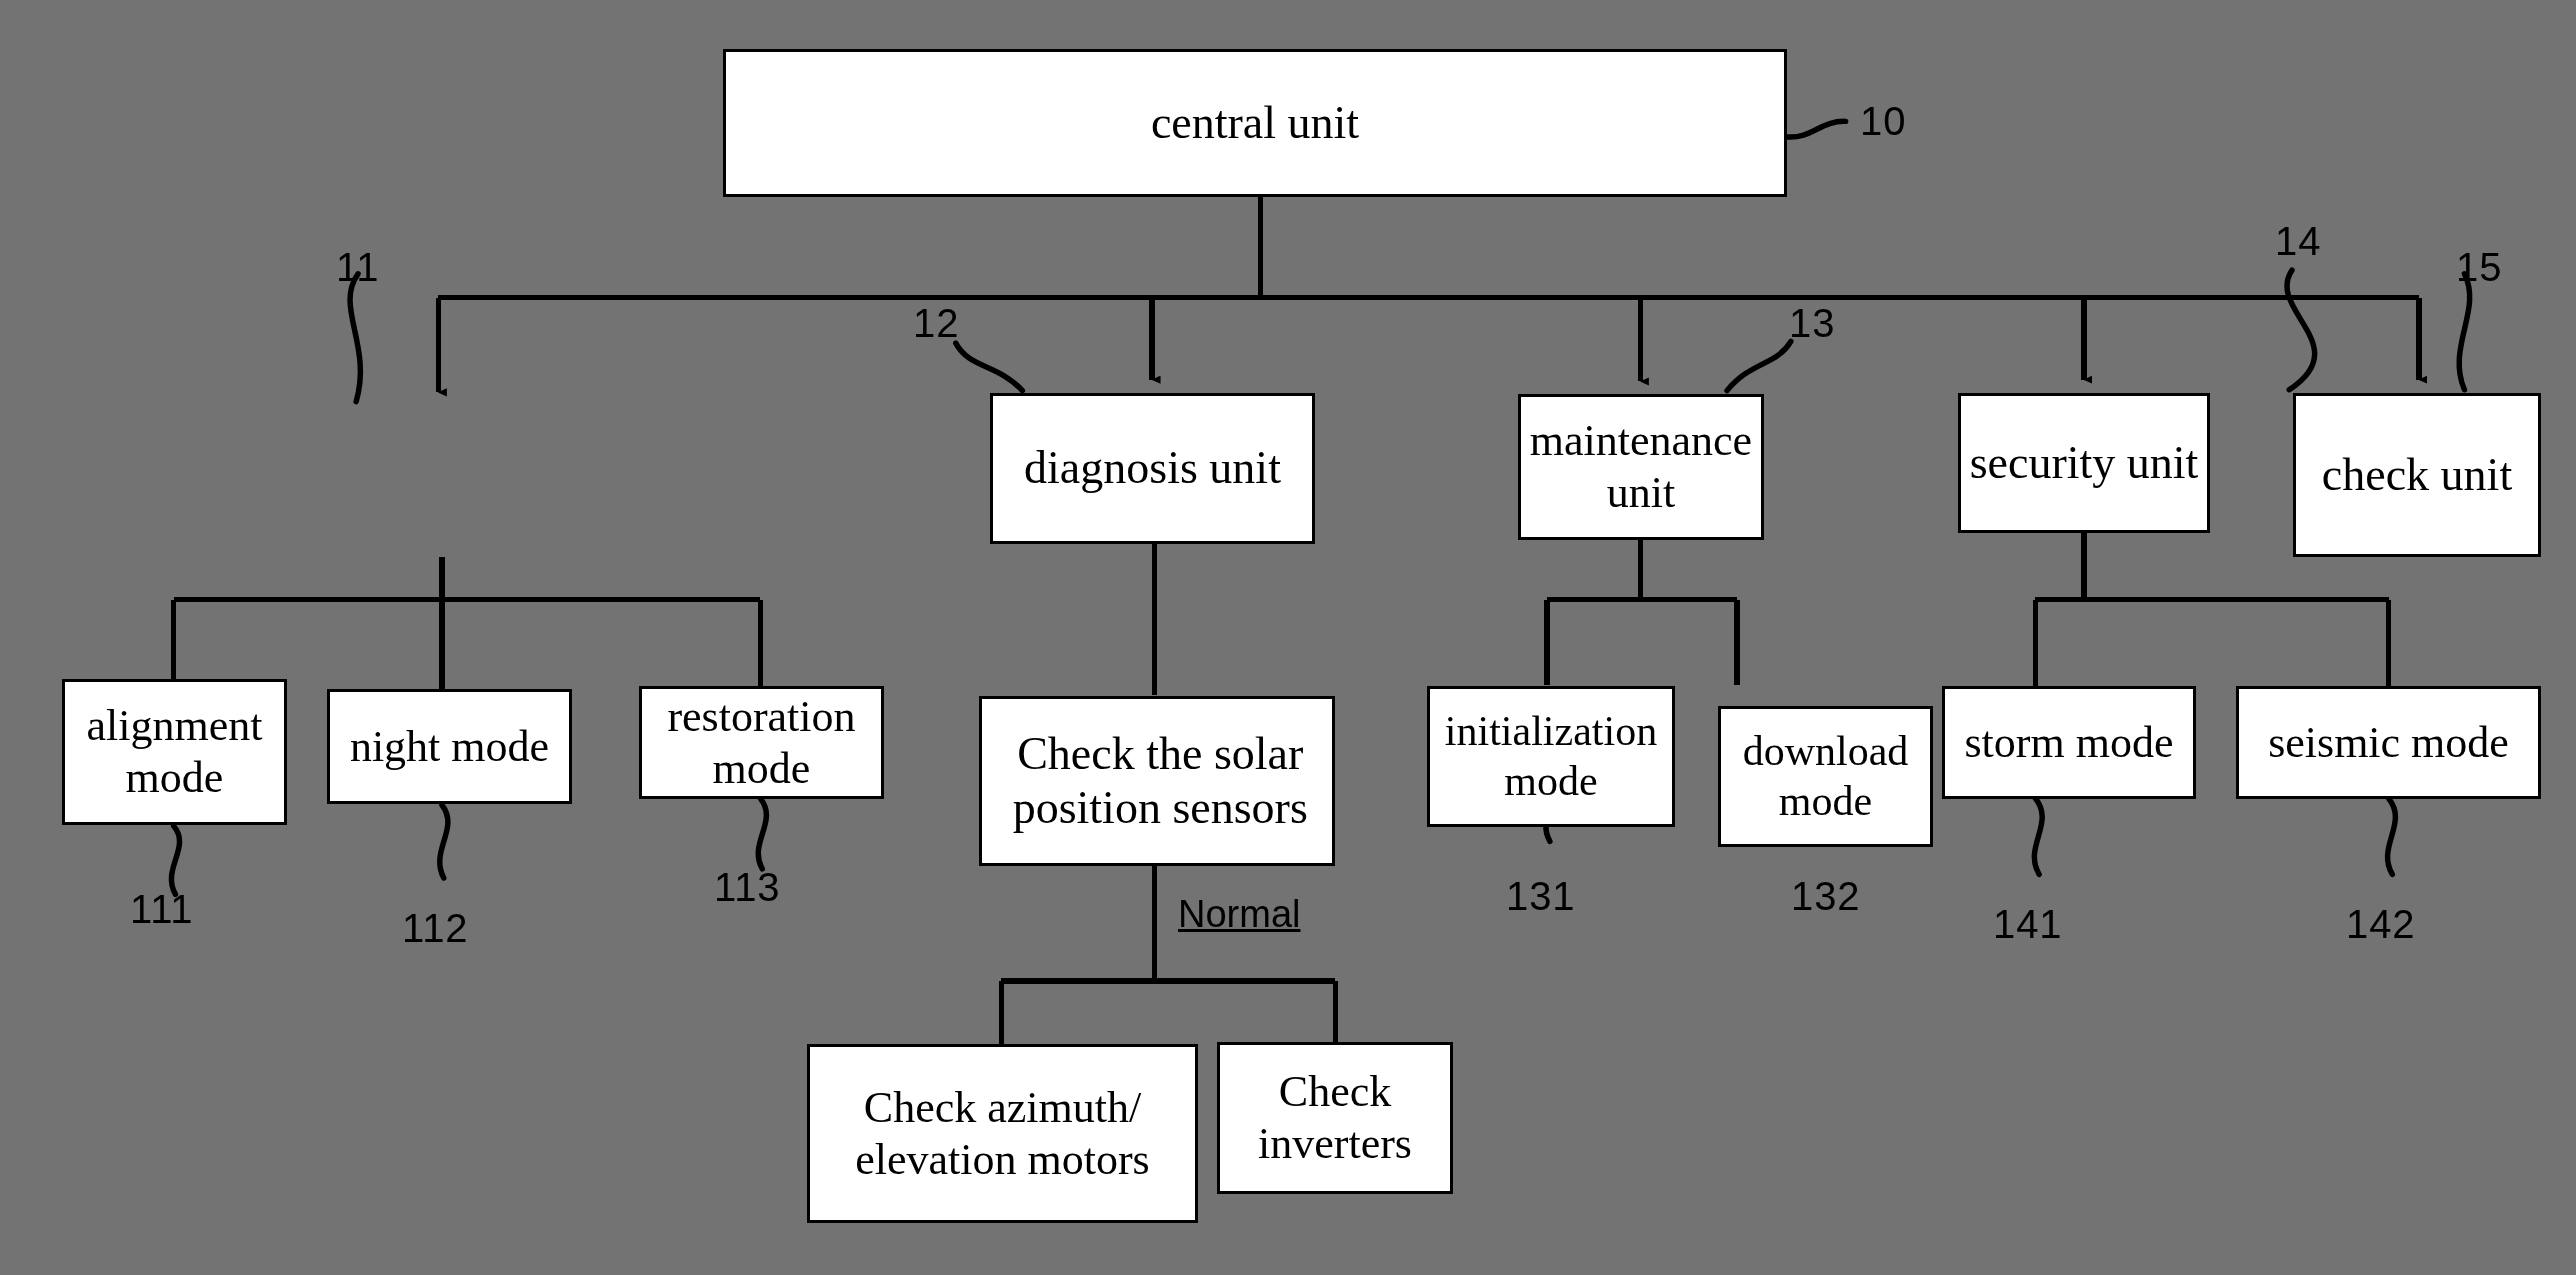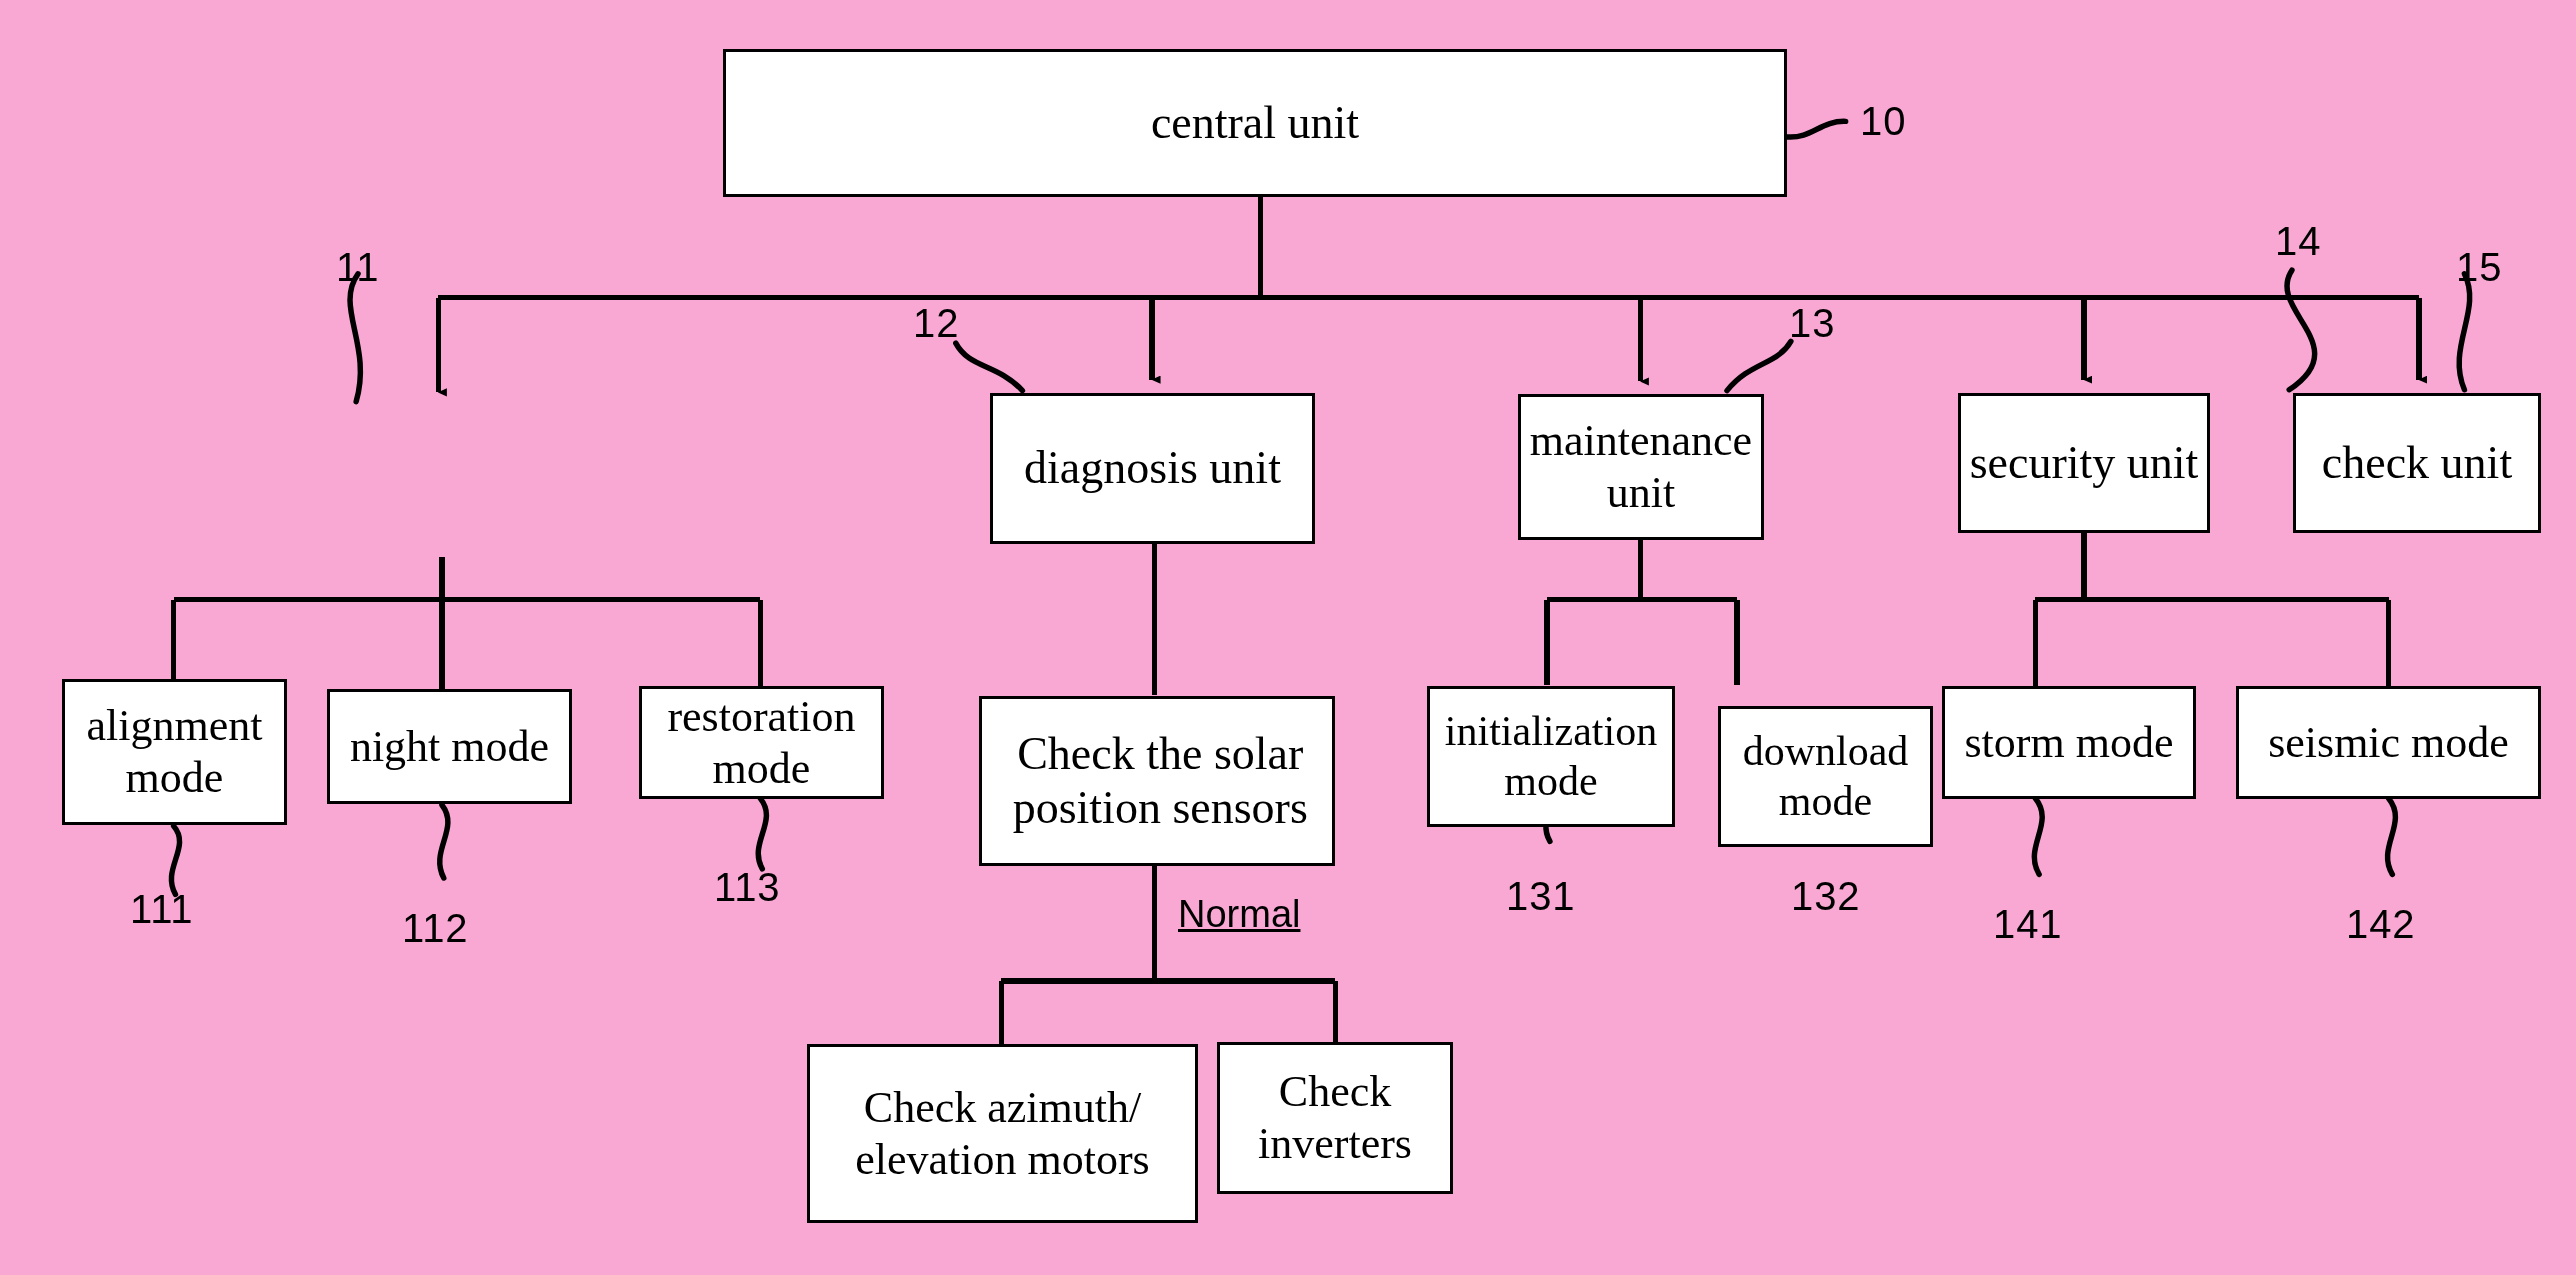--- a/index.html
+++ b/index.html
@@ -8,21 +8,21 @@
     padding: 0;
     background: #ffffff;
   }
   body {
     font-family: "Liberation Serif", "DejaVu Serif", serif;
   }
   #canvas {
     position: relative;
     width: 2576px;
     height: 1275px;
-    background: #f9a8d4;
+    background: #737373;
     overflow: hidden;
   }
   #svg-layer {
     position: absolute;
     left: 0;
     top: 0;
     width: 2576px;
     height: 1275px;
   }
   .node {
@@ -147,21 +147,21 @@
 
   <div class="node" style="left:1518px; top:394px; width:246px; height:146px; font-size:44px;">
     <span class="node-label">maintenance
 unit</span>
   </div>
 
   <div class="node" style="left:1958px; top:393px; width:252px; height:140px; font-size:46px;">
     <span class="node-label">security unit</span>
   </div>
 
-  <div class="node" style="left:2293px; top:393px; width:248px; height:140px; font-size:46px;">
+  <div class="node" style="left:2293px; top:393px; width:248px; height:164px; font-size:46px;">
     <span class="node-label">check  unit</span>
   </div>
 
   <div class="node" style="left:62px; top:679px; width:225px; height:146px; font-size:44px;">
     <span class="node-label">alignment
 mode</span>
   </div>
 
   <div class="node" style="left:327px; top:689px; width:245px; height:115px; font-size:44px;">
     <span class="node-label">night mode</span>

